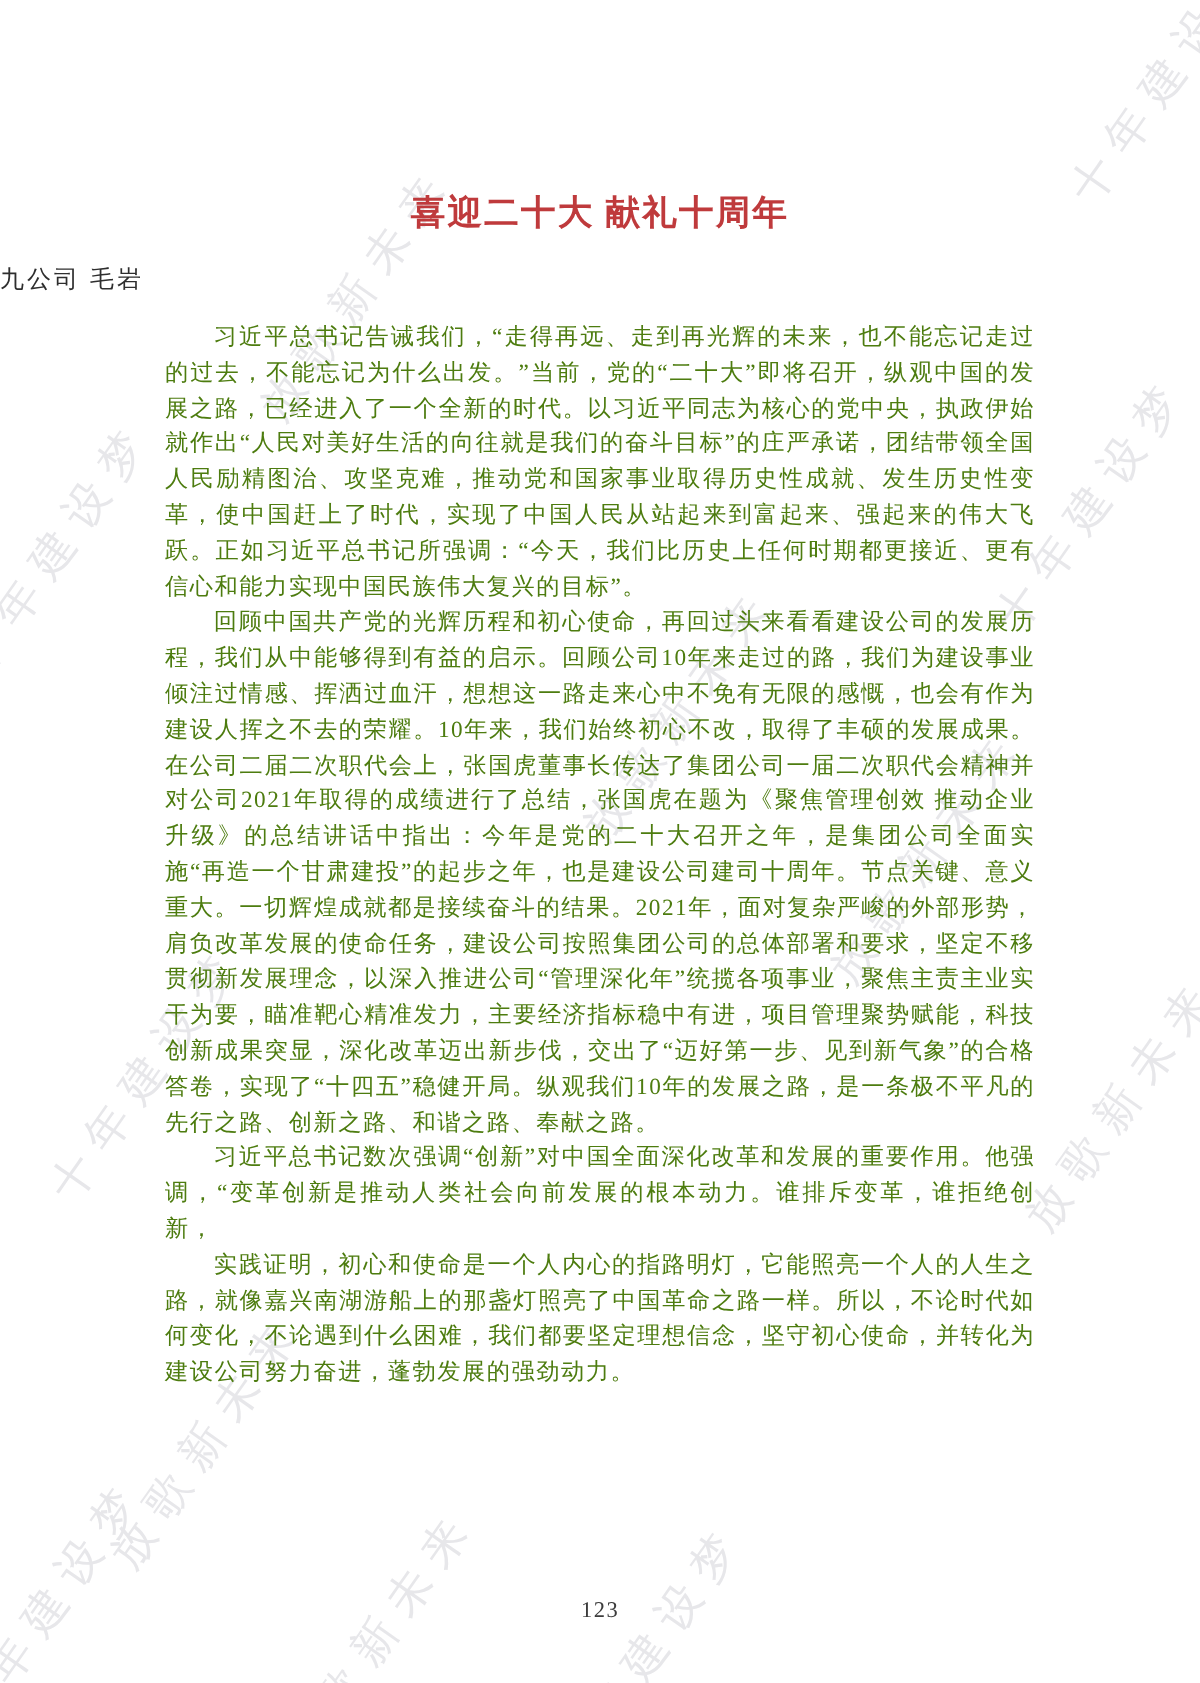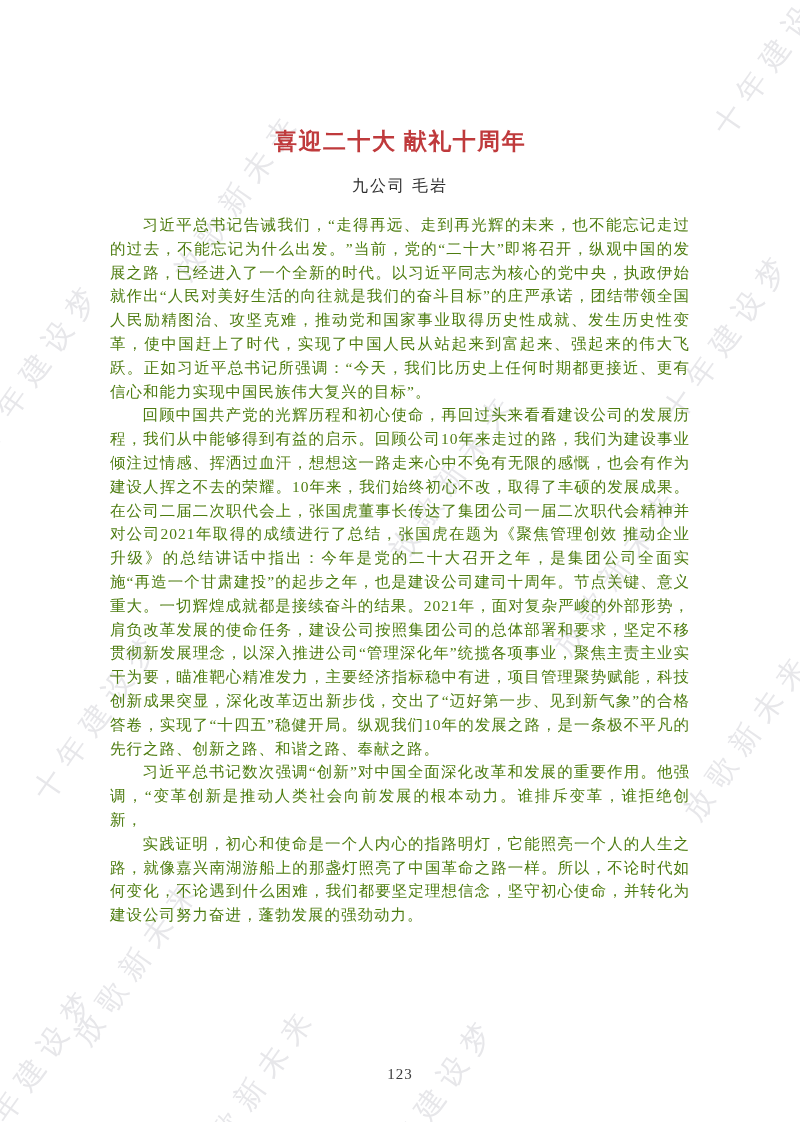--- a/index.html
+++ b/index.html
@@ -42,21 +42,21 @@
     font-size: 23px;
     font-weight: bold;
     letter-spacing: 1.5px;
     z-index: 1;
   }
   .byline {
     position: absolute;
     top: 176px;
     left: 0;
     width: 100%;
-    text-align: center;
+    text-align: left;
     font-size: 16px;
     color: #2e2e2e;
     letter-spacing: 2px;
     z-index: 1;
   }
   .article-body {
     position: absolute;
     top: 213px;
     left: 110px;
     width: 580px;

